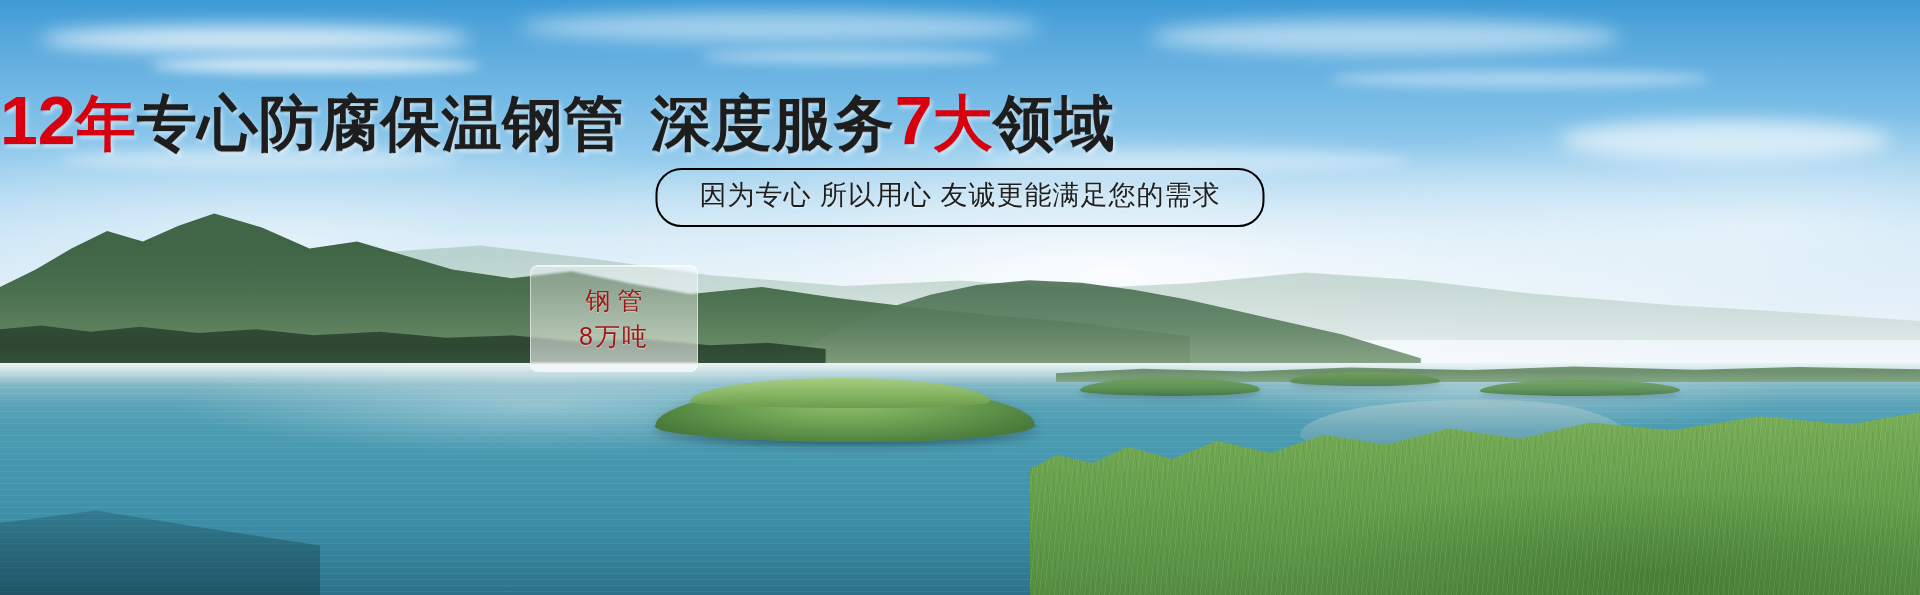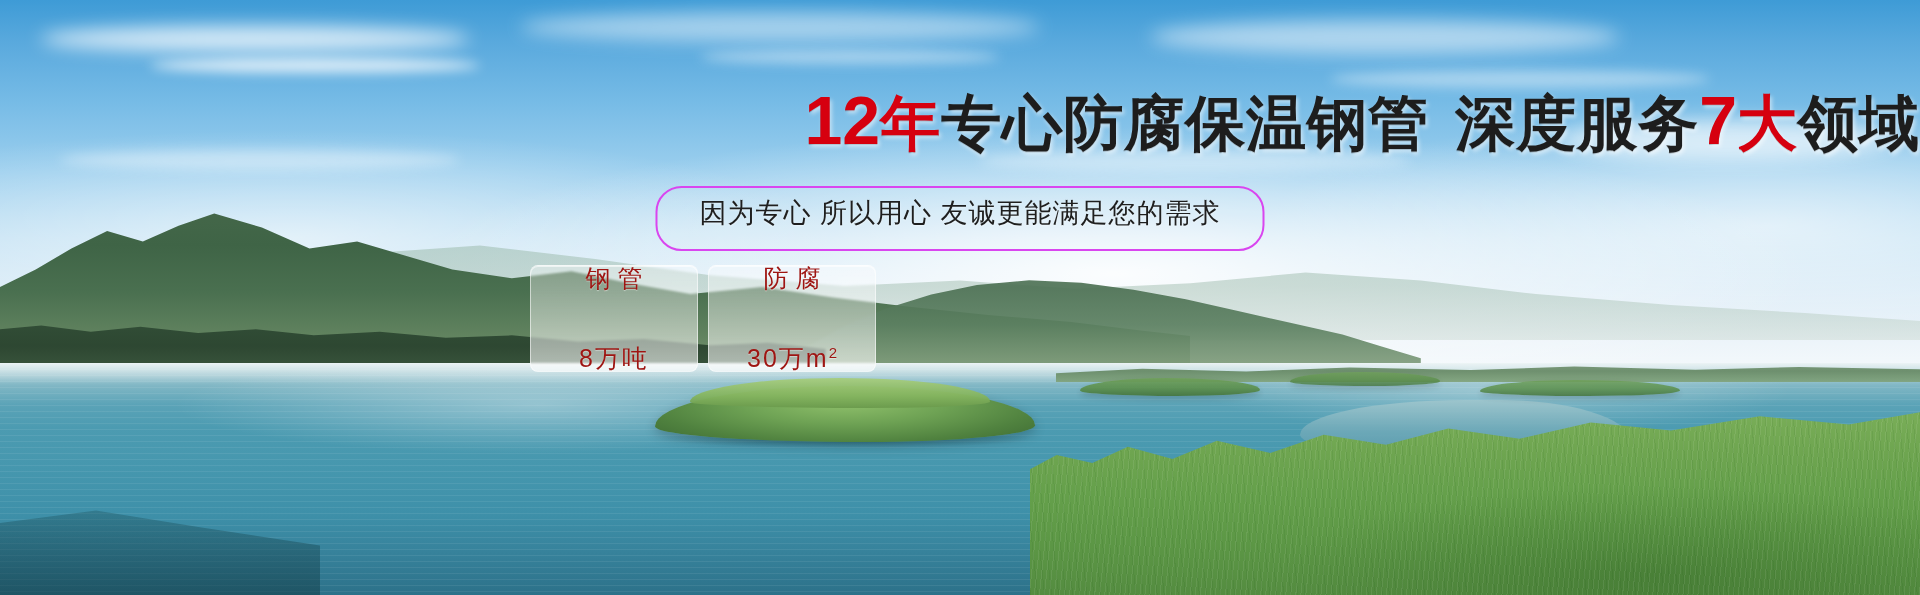--- a/index.html
+++ b/index.html
@@ -181,45 +181,44 @@
     position:absolute;left:0;top:492px;width:320px;height:103px;
     background:linear-gradient(to bottom, rgba(26,78,86,.25) 0%, rgba(20,62,72,.55) 100%);
     clip-path:polygon(0% 30%, 30% 18%, 62% 34%, 100% 52%, 100% 100%, 0% 100%);
   }
 
   
   #content{position:absolute;left:0;top:0;width:100%;height:100%;}
 
   #headline{
     position:absolute;left:0;top:86px;width:100%;
-    text-align:right;
+    text-align:left;
     font-size:60px;
     font-weight:bold;
     letter-spacing:1px;
     line-height:1;
     white-space:nowrap;
     color:#1d1d1d;
     text-shadow:2px 3px 4px rgba(255,255,255,.55), 0 1px 0 rgba(0,0,0,.25);
   }
   #headline .num{
     color:#d6000f;
     font-size:68px;
     letter-spacing:0;
   }
   #headline .red{color:#d6000f;}
   #headline .gap{display:inline-block;width:26px;}
 
   #subtitle-pill{
     position:absolute;left:50%;top:168px;
     transform:translateX(-50%);
-    padding:9px 42px 18px;
-    border:2px solid #d946ef;
+    padding:9px 42px 12px;
+    border:2px solid #000000;
     border-radius:26px;
     background:rgba(255,255,255,.05);
-    margin-top:18px;
   }
   #subtitle-text{
     font-size:27px;
     font-weight:normal;
     color:#1f1f1f;
     letter-spacing:1px;
     white-space:nowrap;
     line-height:1.25;
     text-shadow:0 1px 2px rgba(255,255,255,.5);
   }
@@ -231,21 +230,21 @@
   }
   .stat-card{
     width:166px;height:105px;
     background:linear-gradient(to bottom, rgba(255,255,255,.34) 0%, rgba(255,255,255,.46) 48%, rgba(255,255,255,.62) 100%);
     border-radius:8px;
     border:1px solid rgba(255,255,255,.55);
     box-shadow:inset 0 1px 0 rgba(255,255,255,.6);
     display:flex;
     flex-direction:column;
     align-items:center;
-    justify-content:space-between;
+    justify-content:center;
     gap:11px;
     backdrop-filter:blur(1px);
   }
   .stat-label{
     font-size:25px;
     color:#9e1512;
     letter-spacing:7px;
     text-indent:7px;
     line-height:1;
     text-shadow:0 1px 1px rgba(255,255,255,.45);
@@ -311,22 +310,18 @@
       <div id="subtitle-text">因为专心 所以用心 友诚更能满足您的需求</div>
     </div>
 
     <div id="stats">
 
       <div class="stat-card">
         <div class="stat-label">钢管</div>
         <div class="stat-value"><span>8万吨</span></div>
       </div>
 
-      <div class="stat-card">
-        <div class="stat-label">防腐</div>
-        <div class="stat-value"><span>30万m</span><sup>2</sup></div>
-      </div>
 
 
     </div>
 
   </div>
 </div>
 
 </body></html>

